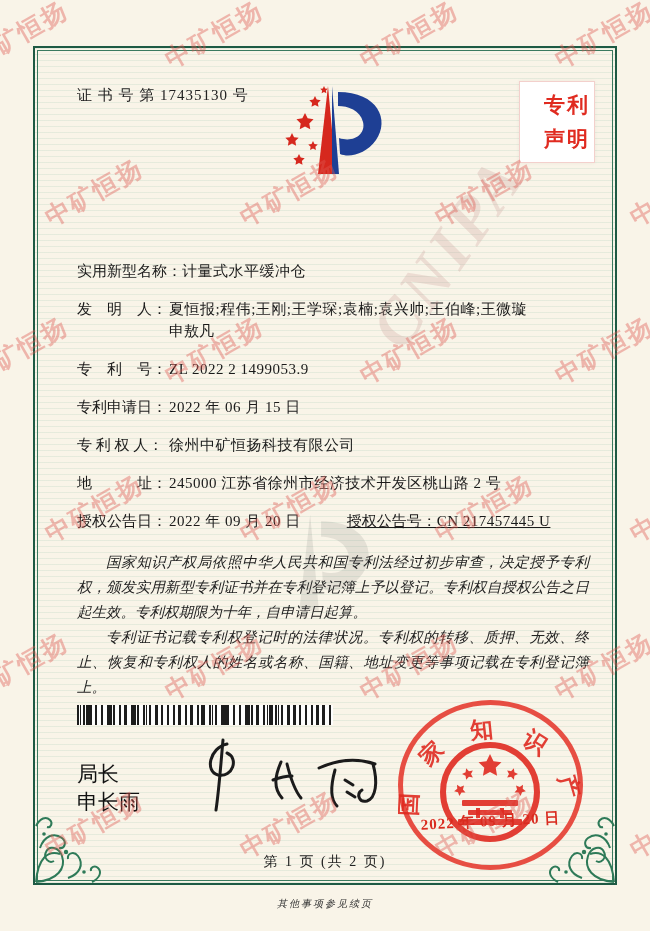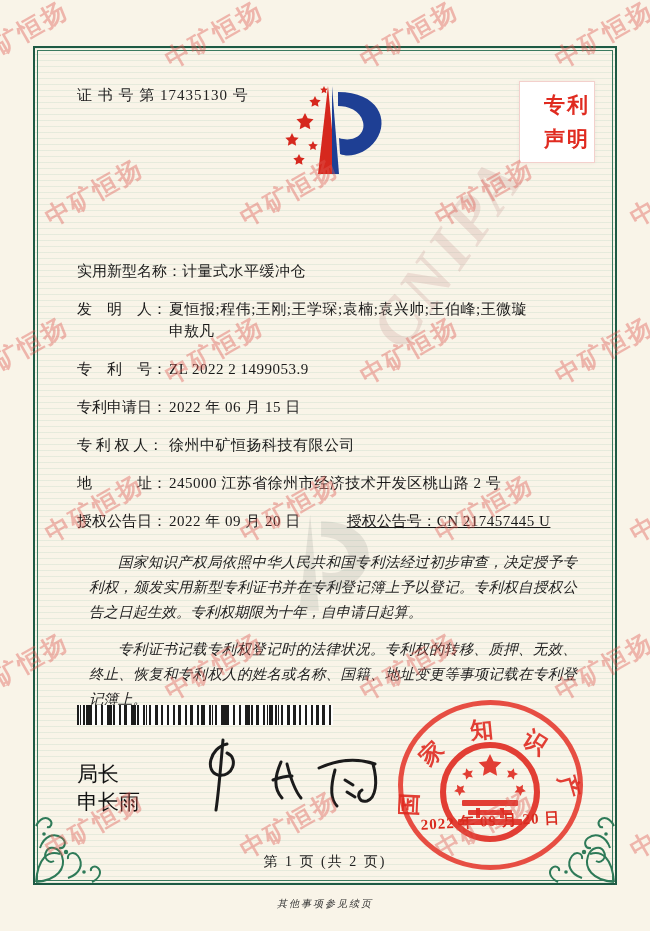--- a/index.html
+++ b/index.html
@@ -26,21 +26,21 @@
          font-size:34px;font-weight:bold;color:#111;letter-spacing:9px;}
 
   .fields{position:absolute;left:42px;right:26px;top:212px;font-size:15px;color:#1a1a1a;}
   .row{margin-bottom:16px;line-height:22px;white-space:nowrap;}
   .row .lbl{display:inline-block;min-width:92px;}
   .row .val{letter-spacing:0.5px;}
   .row .val2{margin-left:92px;line-height:22px;}
   .grant-no{margin-left:46px;text-decoration:underline;}
 
   .paras{margin-top:18px;font-style:italic;font-size:14.5px;line-height:1.72;color:#222;white-space:normal;}
-  .paras p{margin:12px;text-indent:2em;text-align:justify;}
+  .paras p{margin:0;text-indent:2em;text-align:justify;}
 
   .barcode{position:absolute;left:42px;top:657px;width:256px;height:20px;background-color:#fdfdfd;
     background-image:
       repeating-linear-gradient(90deg,#1c1c1c 0 2px,transparent 2px 6px),
       repeating-linear-gradient(90deg,transparent 0 3px,#1c1c1c 3px 4px,transparent 4px 11px),
       repeating-linear-gradient(90deg,transparent 0 9px,#1c1c1c 9px 12px,transparent 12px 23px);}
 
   .director{position:absolute;left:42px;top:712px;font-family:"Liberation Sans","DejaVu Sans",sans-serif;
             font-weight:normal;font-size:21px;color:#111;line-height:28px;}
   .signature{position:absolute;left:150px;top:690px;width:215px;height:85px;}

